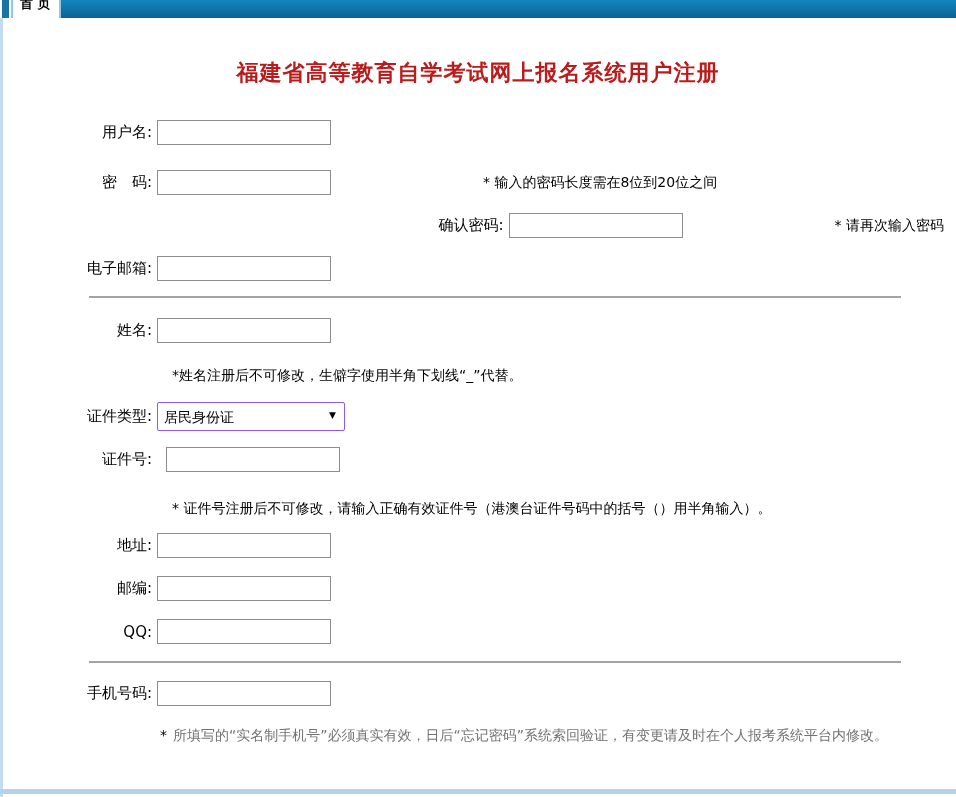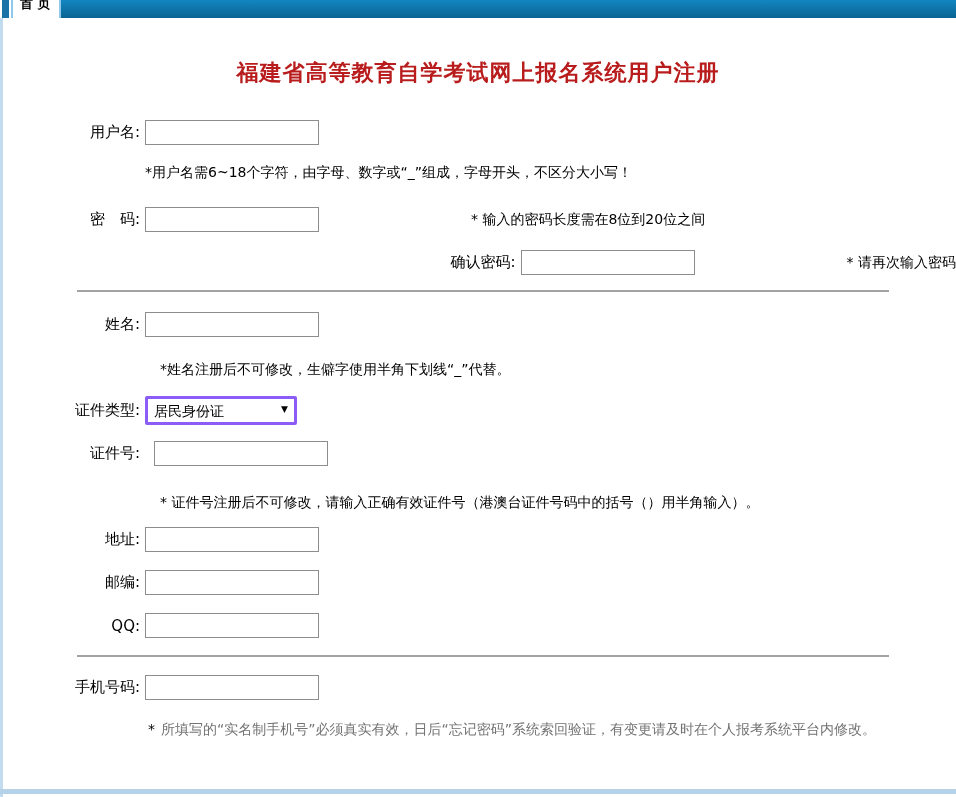--- a/index.html
+++ b/index.html
@@ -17,29 +17,29 @@
   .tb-tab{width:46px;background:#fff;position:relative;overflow:hidden;cursor:pointer;}
   .tb-tab-label{position:absolute;top:-5px;left:7px;font-size:13px;font-weight:bold;white-space:nowrap;color:#000;}
   .tb-bar{flex:1;background:linear-gradient(#1286c0,#0a6392);}
   
   .frame-left{position:absolute;left:0;top:18px;width:3px;height:779px;background:#c3dbee;z-index:6;}
   .frame-bottom{position:absolute;left:0;top:789px;width:956px;height:5px;background:#b5d2e9;z-index:6;}
   
   .title{margin:42px 0 0 0;text-align:center;font-size:22px;line-height:25px;font-weight:bold;
          color:#b91c1c;font-family:"DejaVu Serif","Liberation Serif",serif;letter-spacing:1px;}
   
-  .reg-form{margin:0;padding:0;}
+  .reg-form{margin:12px;padding:0;}
   .row{display:flex;align-items:center;}
   .lbl{display:inline-block;width:140px;text-align:right;padding-right:0;margin-right:5px;
        font-size:15px;white-space:nowrap;box-sizing:border-box;}
   .txt{width:166px;height:23px;border:1px solid #8d8d8d;background:#fff;padding:0 3px;
        font-size:14px;font-family:inherit;border-radius:0;outline:none;box-sizing:content-box;}
   .select-wrap{position:relative;display:inline-block;}
   .sel{appearance:none;-webkit-appearance:none;-moz-appearance:none;
-       width:152px;height:29px;border:3px solid #8b5cf6;background:#fff;border-radius:2px;
+       width:188px;height:29px;border:1px solid #8b5cf6;background:#fff;border-radius:2px;
        padding:0 22px 0 6px;font-size:14px;font-family:inherit;outline:none;box-sizing:border-box;}
   .sel-arrow{position:absolute;right:9px;top:9px;font-size:9px;color:#000;pointer-events:none;line-height:1;}
   .note{font-size:14px;line-height:19px;white-space:nowrap;}
   .side-note{font-size:14px;margin-left:152px;white-space:nowrap;}
   .divider{border:none;height:2px;background:#a3a3a3;width:812px;margin:0 0 0 77px;}
   
   .row-username{margin-top:35px;}
   .note-username{margin-top:18px;margin-left:145px;}
   .row-password{margin-top:25px;}
   .row-confirm{margin-top:18px;justify-content:flex-end;}
@@ -78,34 +78,37 @@
 <div class="frame-bottom"></div>
 
 <h1 class="title">福建省高等教育自学考试网上报名系统用户注册</h1>
 
 <form class="reg-form">
 
   <div class="row row-username">
     <label class="lbl">用户名:</label>
     <input type="text" class="txt" value="" style="">
   </div>
-  <div class="note note-username">*用户名需6~18个字符，由字母、数字或“_”组成，字母开头，不区分大小写！</div>
 
   <div class="row row-password">
     <label class="lbl">密　码:</label>
     <input type="password" class="txt" value="" style="">
     <span class="side-note">* 输入的密码长度需在8位到20位之间</span>
   </div>
 
   <div class="row row-confirm">
     <label class="lbl">确认密码:</label>
     <input type="password" class="txt" value="" style="">
     <span class="side-note">* 请再次输入密码</span>
   </div>
 
+  <div class="row row-email">
+    <label class="lbl">电子邮箱:</label>
+    <input type="text" class="txt" value="" style="">
+  </div>
 
   <hr class="divider divider-1">
 
   <div class="row row-name">
     <label class="lbl">姓名:</label>
     <input type="text" class="txt" value="" style="">
   </div>
   <div class="note note-name">*姓名注册后不可修改，生僻字使用半角下划线“_”代替。</div>
 
   <div class="row row-idtype">

